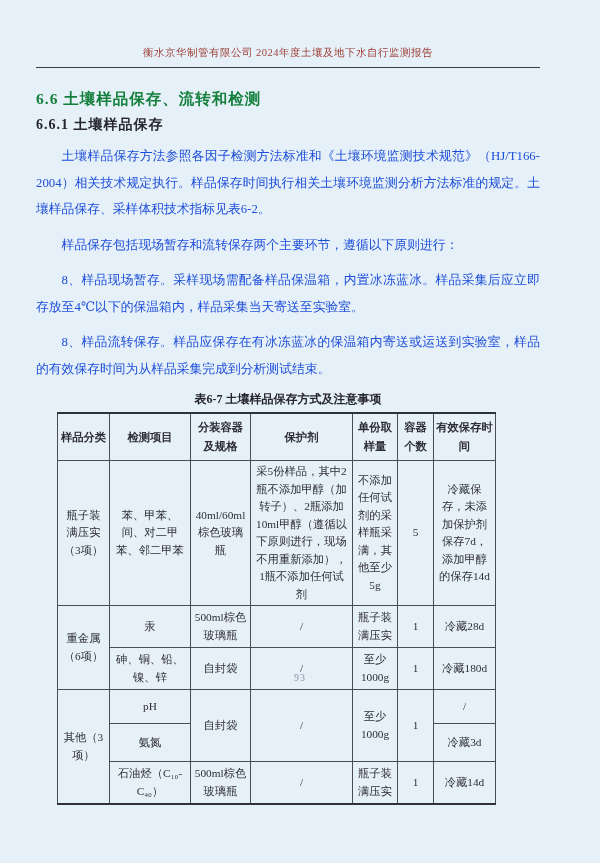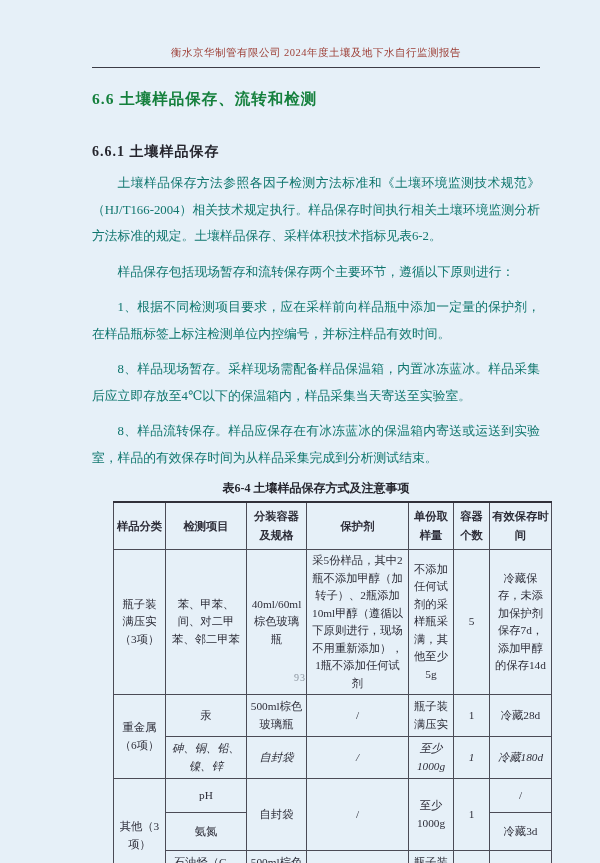--- a/index.html
+++ b/index.html
@@ -8,21 +8,21 @@
     height: 863px;
     background: #e6f0f8;
     font-family: "Liberation Serif", "DejaVu Serif", serif;
     color: #2d2d38;
     overflow: hidden;
   }
   .page {
     position: relative;
     width: 600px;
     height: 731px;
-    padding: 46px 60px 0 92px;
+    padding: 46px 60px 0 36px;
   }
   
   .hdr {
     text-align: center;
     font-size: 10.5px;
     letter-spacing: 0.5px;
     color: #9e4038;
     line-height: 14px;
   }
   .hdr-rule {
@@ -33,34 +33,34 @@
   }
   
   .h-sec {
     margin-top: 21px;
     font-size: 15.5px;
     font-weight: bold;
     letter-spacing: 1px;
     color: #15803d;
   }
   .h-sub {
-    margin-top: 33px;
+    margin-top: 6px;
     font-size: 14px;
     font-weight: bold;
     letter-spacing: 1px;
     color: #26262e;
   }
   
   .para {
     margin-top: 9px;
     font-size: 12.8px;
     line-height: 26.5px;
     text-indent: 2em;
     text-align: justify;
-    color: #0f766e;
+    color: #1d4ed8;
   }
   
   .tbl-title {
     margin-top: 9px;
     text-align: center;
     font-size: 12px;
     font-weight: bold;
     color: #26262e;
   }
   table.doc-table {
@@ -84,21 +84,21 @@
   }
   .doc-table th {
     font-weight: bold;
     line-height: 19px;
     padding: 4px 2px;
   }
   .doc-table .tall td { padding: 2px 4px; }
   tr.r-header { height: 42px; font-family: Liberation Serif, serif; }
   tr.r-voc { height: 121px; }
   tr.r-hg { height: 38px; }
-  tr.r-metals { height: 37px; font-style: italic; }
+  tr.r-metals { height: 37px; }
   tr.r-ph { height: 34px; }
   tr.r-an { height: 38px; }
   tr.r-oil { height: 39px; }
   
   .pageno {
     position: absolute;
     left: 0; right: 0;
     bottom: 48px;
     text-align: center;
     font-size: 10px;
@@ -114,25 +114,24 @@
   <div class="hdr">
     <span>衡水京华制管有限公司 2024年度土壤及地下水自行监测报告</span>
   </div>
   <hr class="hdr-rule">
 
   <div class="h-sec">6.6  土壤样品保存、流转和检测</div>
   <div class="h-sub">6.6.1  土壤样品保存</div>
 
   <p class="para">土壤样品保存方法参照各因子检测方法标准和《土壤环境监测技术规范》（HJ/T166-2004）相关技术规定执行。样品保存时间执行相关土壤环境监测分析方法标准的规定。土壤样品保存、采样体积技术指标见表6-2。</p>
   <p class="para">样品保存包括现场暂存和流转保存两个主要环节，遵循以下原则进行：</p>
-  <p class="para">1、根据不同检测项目要求，应在采样前向样品瓶中添加一定量的保护剂，在样品瓶标签上标注检测单位内控编号，并标注样品有效时间。</p>
   <p class="para">8、样品现场暂存。采样现场需配备样品保温箱，内置冰冻蓝冰。样品采集后应立即存放至4℃以下的保温箱内，样品采集当天寄送至实验室。</p>
   <p class="para">8、样品流转保存。样品应保存在有冰冻蓝冰的保温箱内寄送或运送到实验室，样品的有效保存时间为从样品采集完成到分析测试结束。</p>
 
-  <div class="tbl-title">表6-4  土壤样品保存方式及注意事项</div>
+  <div class="tbl-title">表6-7  土壤样品保存方式及注意事项</div>
 
   <table class="doc-table">
     <colgroup>
       <col style="width:52px">
       <col style="width:81px">
       <col style="width:60px">
       <col style="width:102px">
       <col style="width:45px">
       <col style="width:36px">
       <col style="width:62px">

